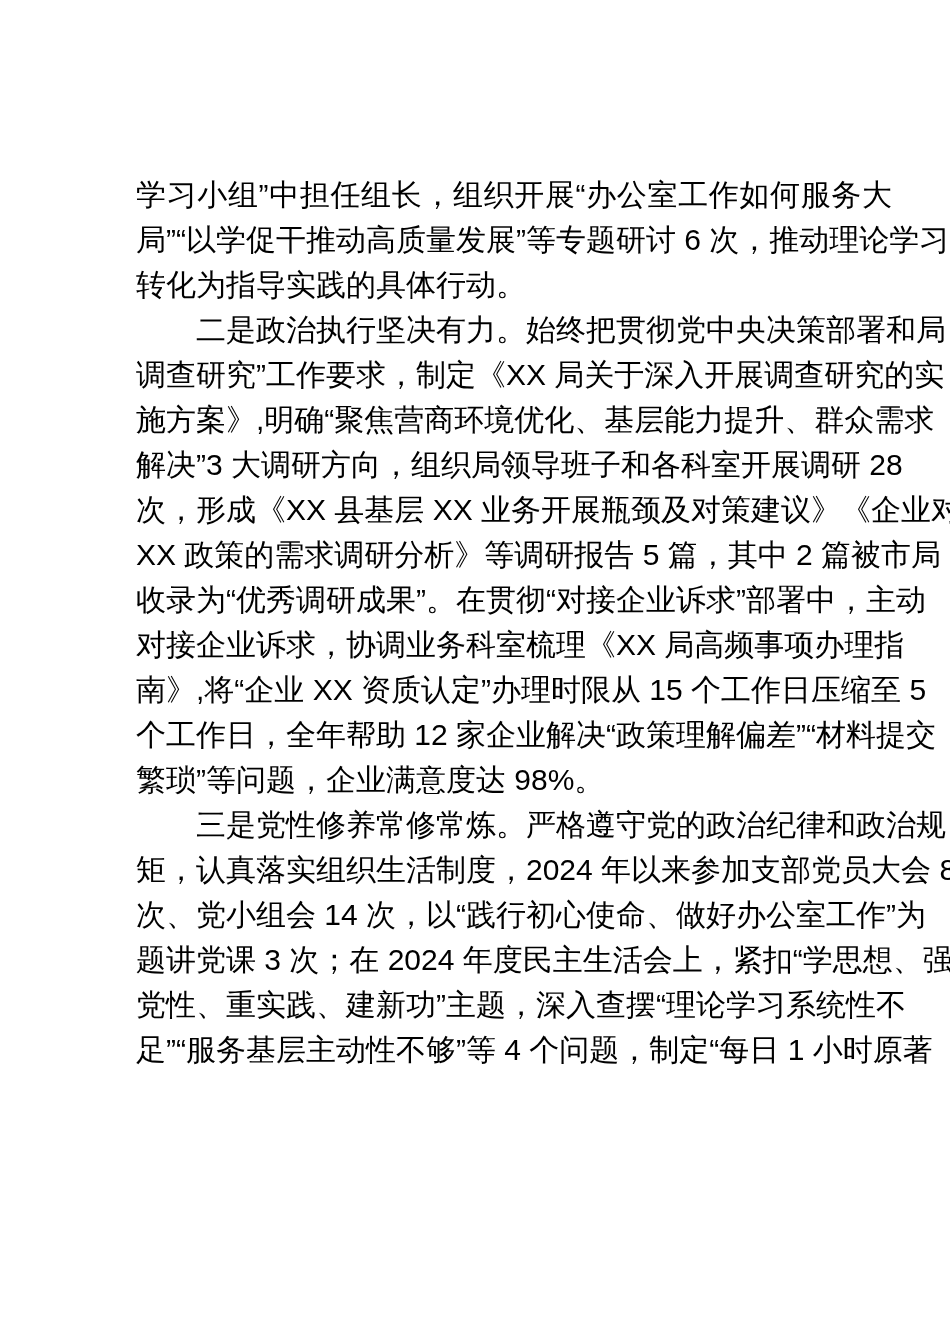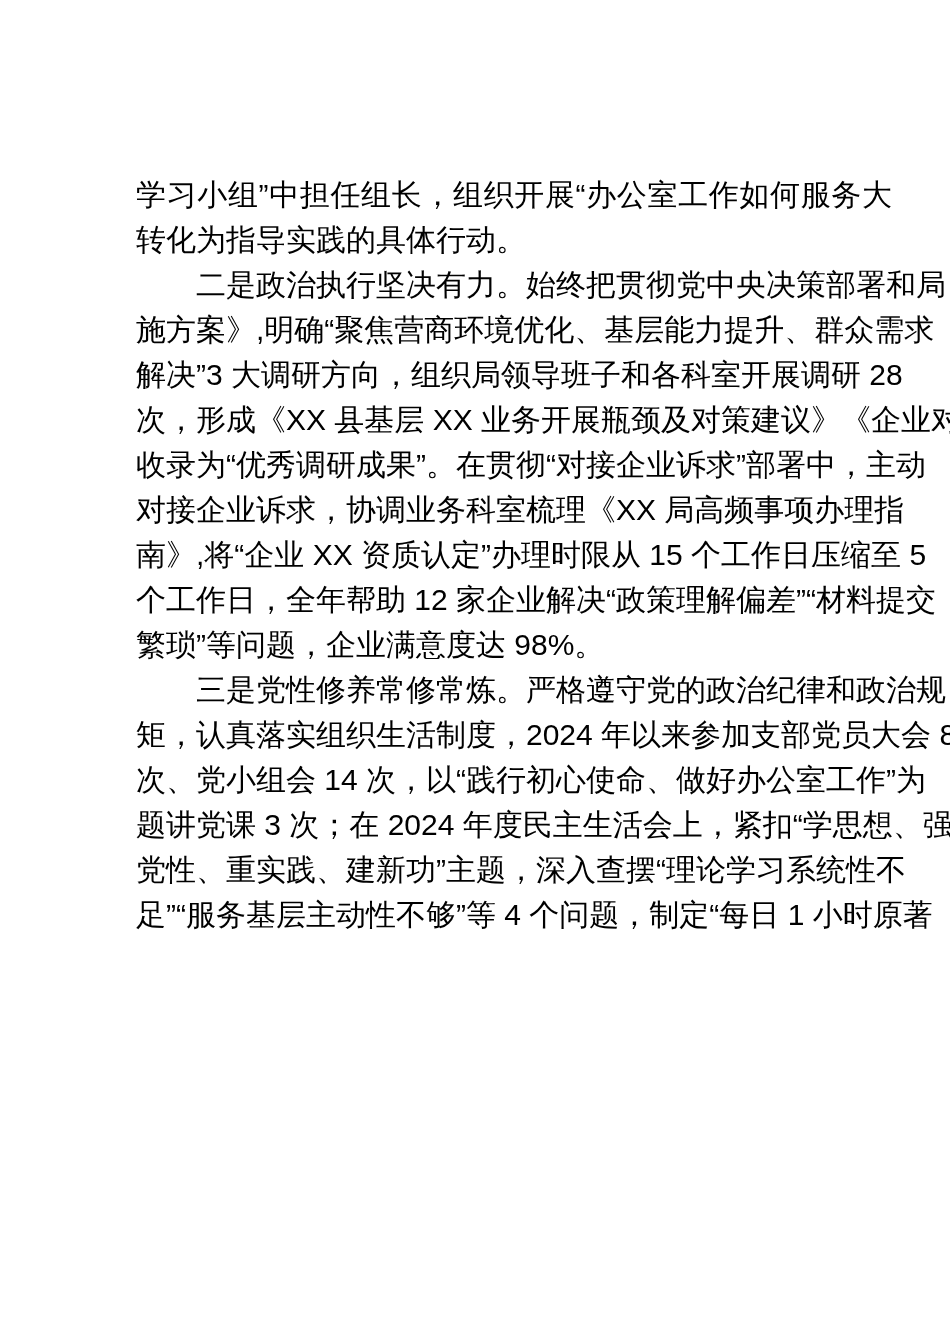--- a/index.html
+++ b/index.html
@@ -48,28 +48,31 @@
   }
 </style>
 </head>
 <body>
 
 <div class="page">
   <div class="text-block">
 
     <div class="para">
       <div class="line">学习小组”中担任组长，组织开展“办公室工作如何服务大</div>
+      <div class="line">局”“以学促干推动高质量发展”等专题研讨 6 次，推动理论学习</div>
       <div class="line end">转化为指导实践的具体行动。</div>
     </div>
 
     <div class="para">
       <div class="line indent">二是政治执行坚决有力。始终把贯彻党中央决策部署和局</div>
+      <div class="line">调查研究”工作要求，制定《XX 局关于深入开展调查研究的实</div>
       <div class="line">施方案》,明确“聚焦营商环境优化、基层能力提升、群众需求</div>
       <div class="line">解决”3 大调研方向，组织局领导班子和各科室开展调研 28</div>
       <div class="line">次，形成《XX 县基层 XX 业务开展瓶颈及对策建议》《企业对</div>
+      <div class="line">XX 政策的需求调研分析》等调研报告 5 篇，其中 2 篇被市局</div>
       <div class="line">收录为“优秀调研成果”。在贯彻“对接企业诉求”部署中，主动</div>
       <div class="line">对接企业诉求，协调业务科室梳理《XX 局高频事项办理指</div>
       <div class="line">南》,将“企业 XX 资质认定”办理时限从 15 个工作日压缩至 5</div>
       <div class="line">个工作日，全年帮助 12 家企业解决“政策理解偏差”“材料提交</div>
       <div class="line end">繁琐”等问题，企业满意度达 98%。</div>
     </div>
 
     <div class="para">
       <div class="line indent">三是党性修养常修常炼。严格遵守党的政治纪律和政治规</div>
       <div class="line">矩，认真落实组织生活制度，2024 年以来参加支部党员大会 8</div>

